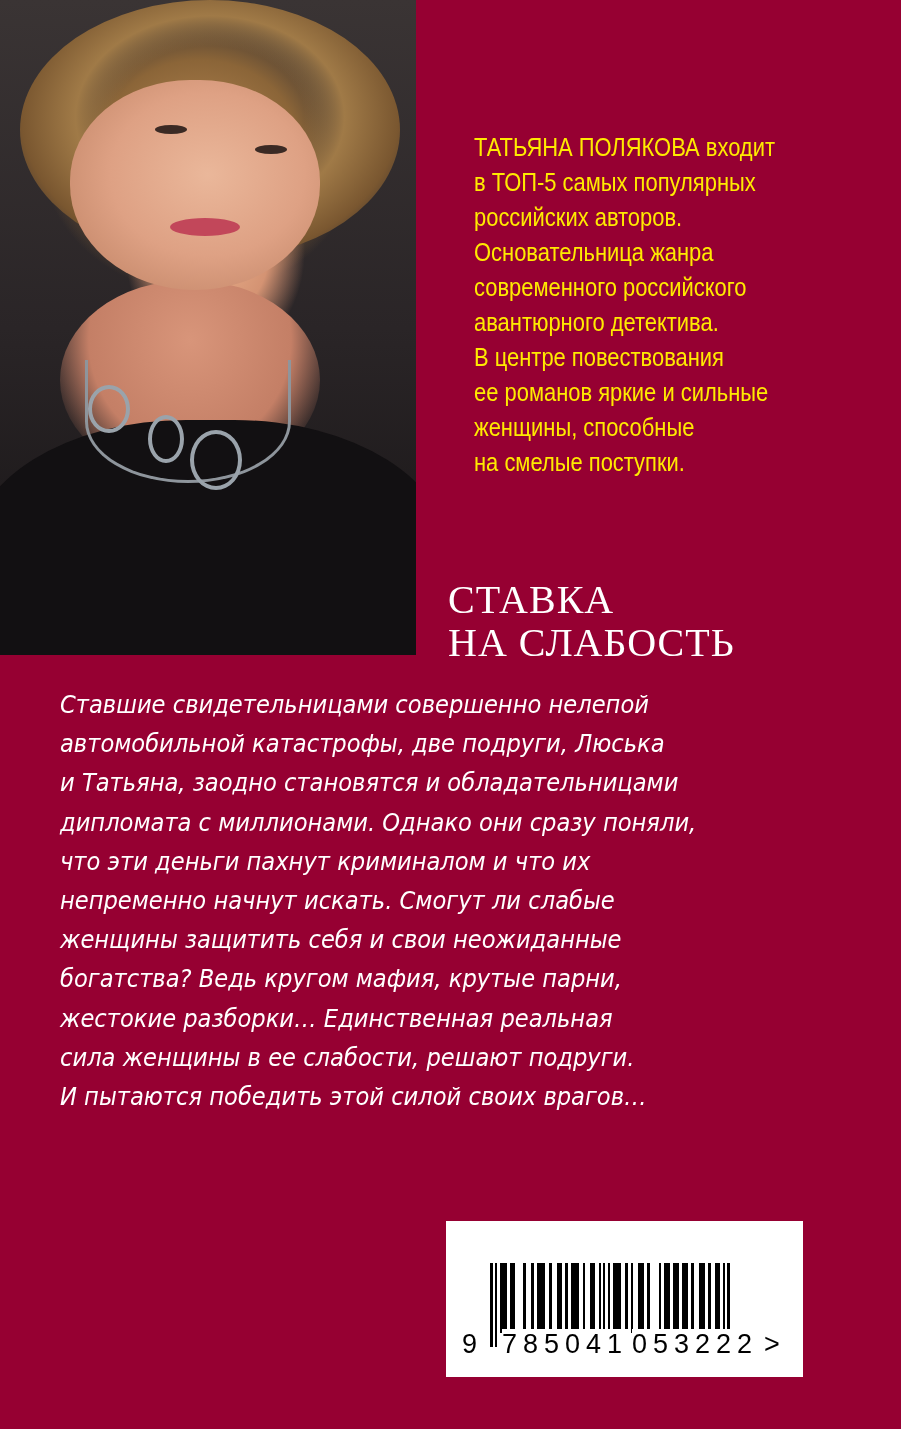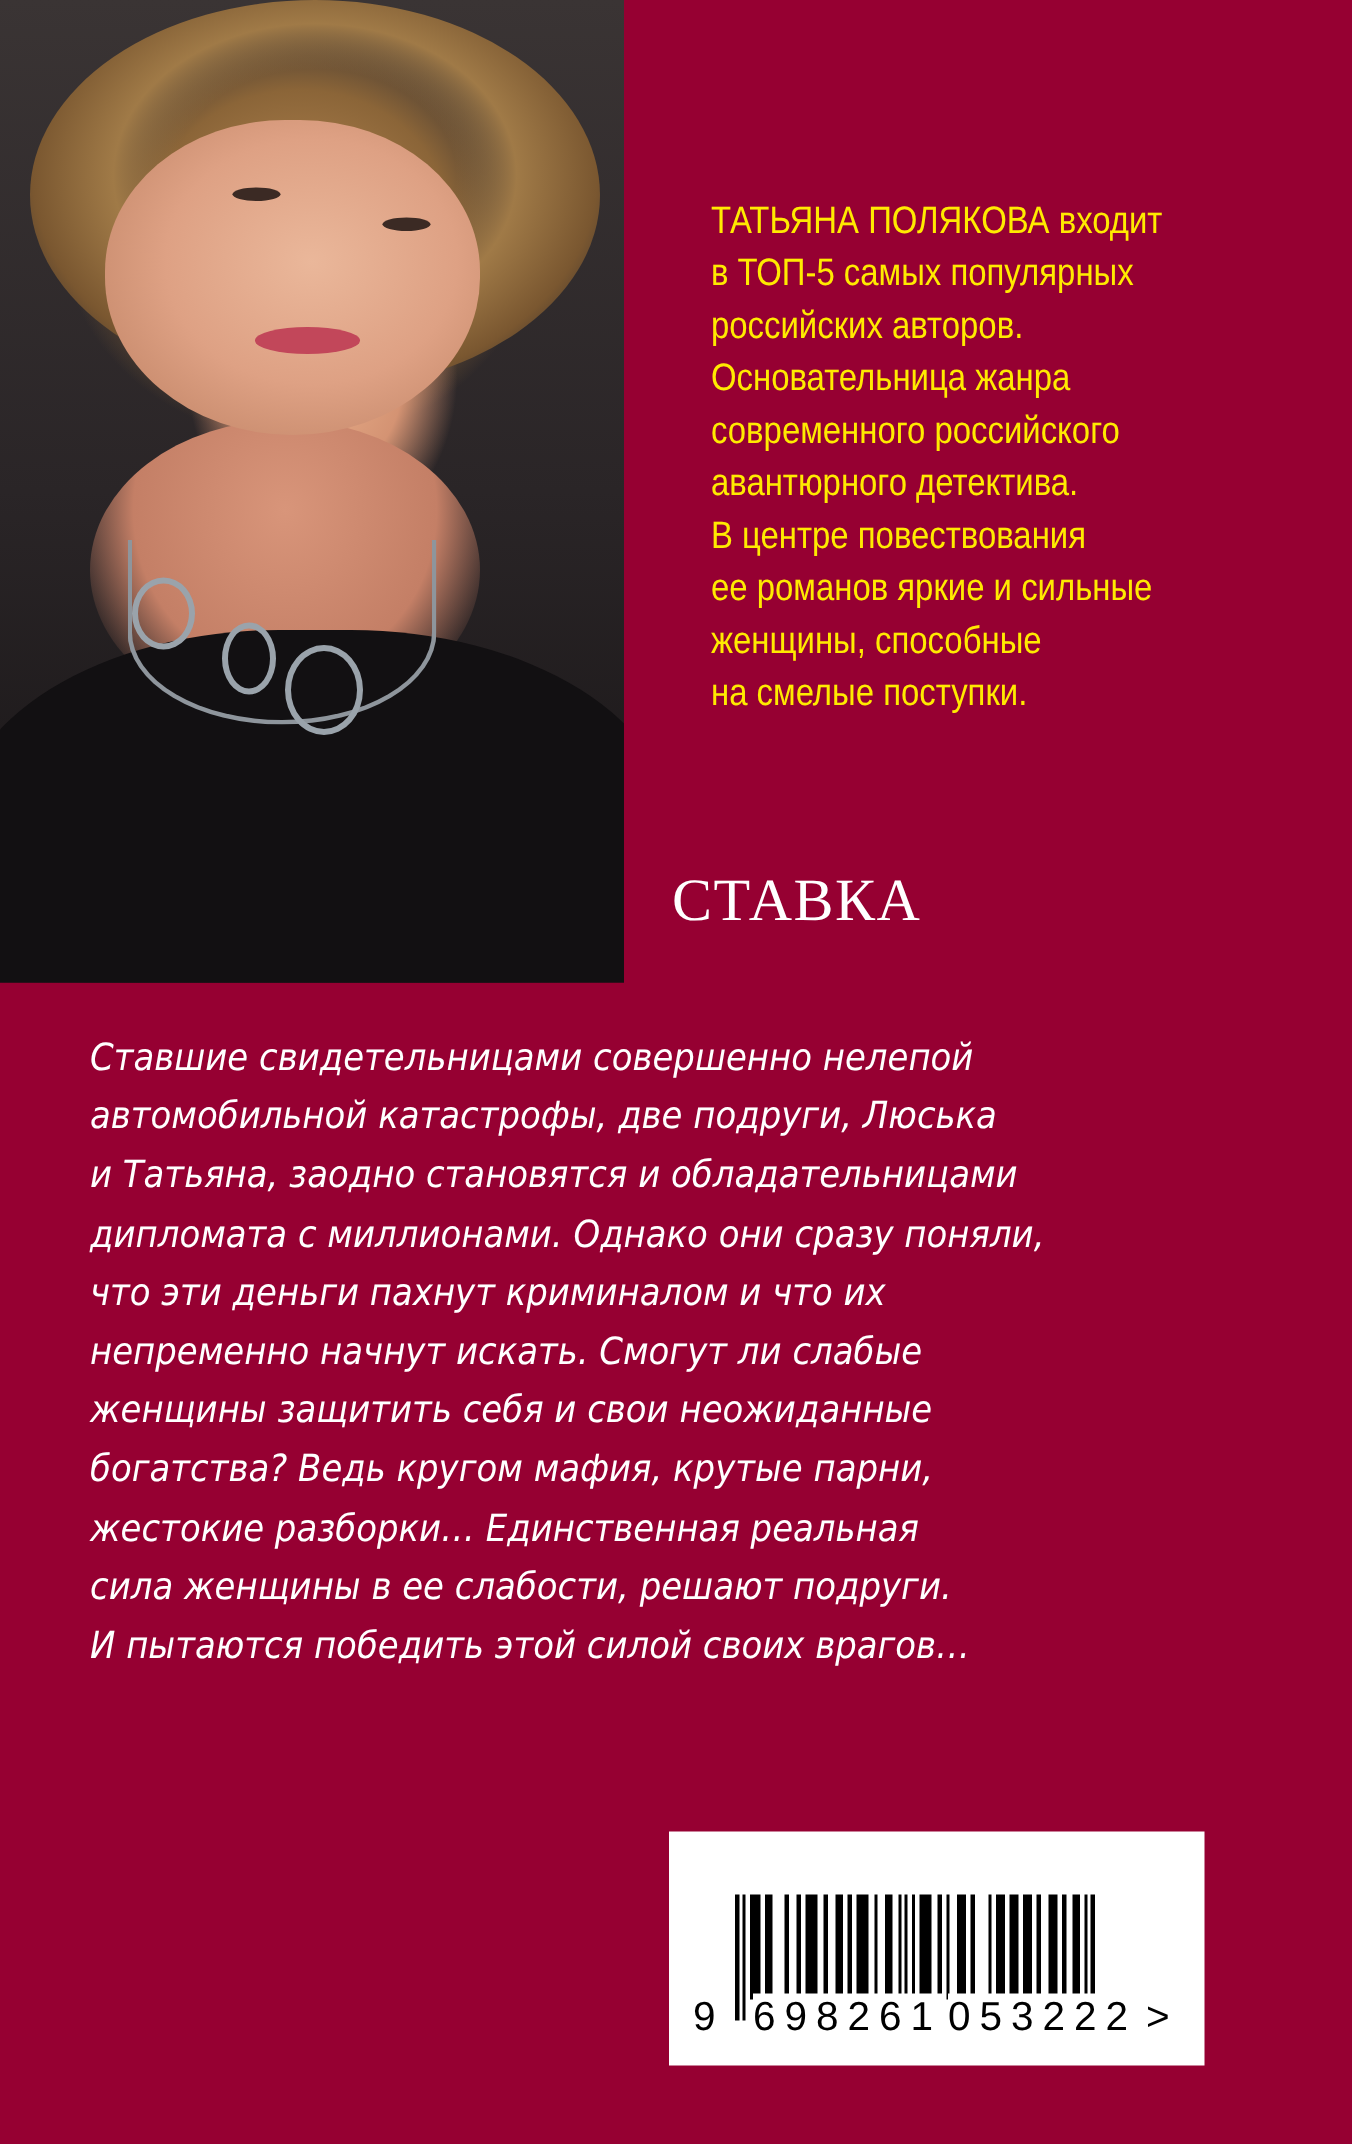--- a/index.html
+++ b/index.html
@@ -114,20 +114,21 @@
   <div>современного российского</div>
   <div>авантюрного детектива.</div>
   <div>В центре повествования</div>
   <div>ее романов яркие и сильные</div>
   <div>женщины, способные</div>
   <div>на смелые поступки.</div>
 </div>
 
 <div class="title">
   <div>СТАВКА</div>
+  <div>НА СЛАБОСТЬ</div>
 </div>
 
 <div class="annotation">
   <div>Ставшие свидетельницами совершенно нелепой</div>
   <div>автомобильной катастрофы, две подруги, Люська</div>
   <div>и Татьяна, заодно становятся и обладательницами</div>
   <div>дипломата с миллионами. Однако они сразу поняли,</div>
   <div>что эти деньги пахнут криминалом и что их</div>
   <div>непременно начнут искать. Смогут ли слабые</div>
   <div>женщины защитить себя и свои неожиданные</div>
@@ -195,16 +196,16 @@
       <div class="gap" style="width:3px"></div>
     <div class="bar" style="width:3px"></div>
       <div class="gap" style="width:4px"></div>
     <div class="bar" style="width:5px"></div>
       <div class="gap" style="width:3px"></div>
     <div class="bar long" style="width:2px"></div>
       <div class="gap" style="width:2px"></div>
     <div class="bar long" style="width:3px"></div>
   </div>
   <div class="digits" style="left:16px;">9</div>
-  <div class="digits" style="left:56px;">698261</div>
+  <div class="digits" style="left:56px;">785041</div>
   <div class="digits" style="left:186px;">053222</div>
   <div class="digits" style="left:318px;">&gt;</div>
 </div>
 
 </body></html>

